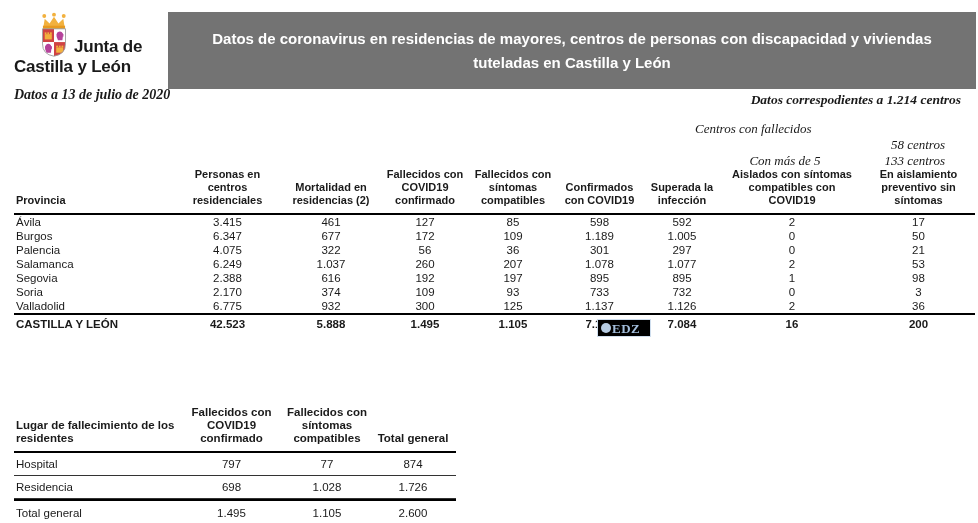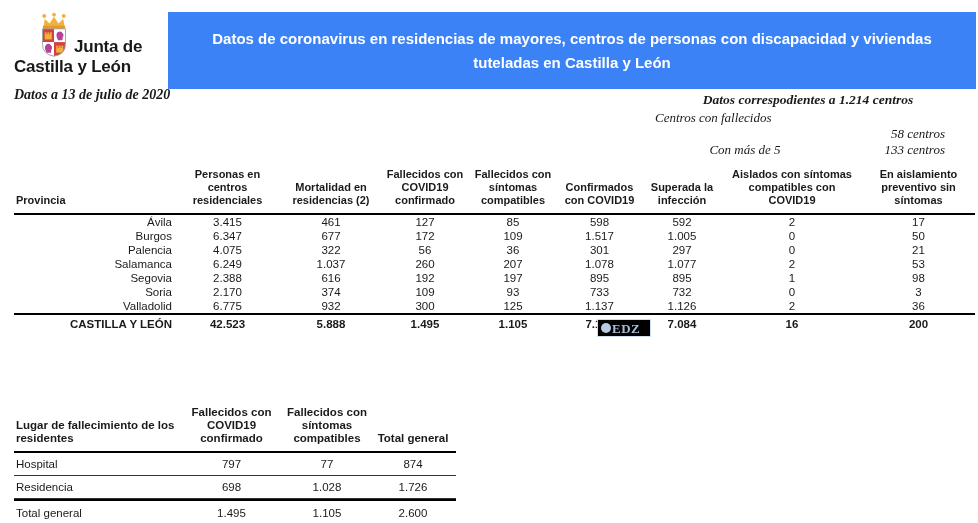--- a/index.html
+++ b/index.html
@@ -8,40 +8,40 @@
 
   
   .logo{position:absolute;left:14px;top:12px;width:175px;height:66px;}
   .logo svg{position:absolute;left:22px;top:0;width:36px;height:46px;}
   .logo-line1{position:absolute;left:60px;top:25px;font-size:17px;font-weight:bold;letter-spacing:-0.2px;white-space:nowrap;}
   .logo-line2{position:absolute;left:0;top:45px;font-size:17px;font-weight:bold;letter-spacing:-0.2px;white-space:nowrap;}
   .date-note{position:absolute;left:14px;top:87px;font-family:"Liberation Serif",serif;
              font-style:italic;font-weight:bold;font-size:14px;white-space:nowrap;}
 
   
-  .banner{position:absolute;left:168px;top:12px;width:808px;height:77px;background:#3b82f6;
+  .banner{position:absolute;left:168px;top:12px;width:808px;height:77px;background:#737373;
           display:flex;align-items:center;justify-content:center;}
   .banner-text{color:#ffffff;font-size:15px;font-weight:bold;text-align:center;line-height:24px;max-width:764px;}
 
   
   .centers{position:absolute;left:655px;top:92px;width:320px;
            font-family:"Liberation Serif",serif;font-style:italic;font-size:13px;}
-  .centers-title{font-weight:bold;font-size:13.5px;text-align:center;padding-right:14px;margin-bottom:2px;white-space:nowrap;}
-  .centers-row{display:flex;line-height:16px;}
+  .centers-title{font-weight:bold;font-size:13.5px;text-align:right;padding-right:14px;margin-bottom:13px;white-space:nowrap;}
+  .centers-row{display:flex;line-height:16px;margin-left:40px;}
   .centers-label{width:180px;}
   .centers-label.c{text-align:center;}
   .centers-value{flex:1;text-align:right;padding-right:30px;white-space:nowrap;}
 
   
   .main-table{position:absolute;left:14px;top:168px;width:961px;border-collapse:separate;border-spacing:0;table-layout:fixed;}
   .main-table th{font-size:11px;font-weight:bold;line-height:13px;vertical-align:bottom;
                  padding:0 2px 6px 2px;border-bottom:2px solid #000;text-align:center;}
   .main-table th.first{text-align:left;padding-left:2px;}
   .main-table td{font-size:11.5px;line-height:14px;text-align:center;padding:0 2px;white-space:nowrap;}
-  .main-table td.first{text-align:right;}
+  .main-table td.first{text-align:left;}
   .main-table .subheader td{font-weight:bold;font-size:11px;border-bottom:2px solid #000;padding:2px 0 3px 0;}
   .main-table .row-last td{border-bottom:1px solid #333;}
   .main-table .total-row td{border-top:2px solid #000;font-weight:bold;line-height:17px;padding-top:1px;}
 
   
   .watermark{position:absolute;left:597px;top:319px;width:54px;height:18px;background:#000000;
              border:1px solid #cfdeee;box-sizing:border-box;display:flex;align-items:center;padding:0 3px;}
   .wm-circle{width:10px;height:10px;border-radius:50%;background:#b6cbe2;margin-right:1px;flex:none;}
   .wm-text{font-family:"Liberation Serif",serif;color:#a3bedb;font-size:13px;font-weight:bold;letter-spacing:0.5px;line-height:1;}
 
@@ -157,21 +157,21 @@
         <td>592</td>
         <td>2</td>
         <td>17</td>
       </tr>
       <tr>
         <td class="first">Burgos</td>
         <td>6.347</td>
         <td>677</td>
         <td>172</td>
         <td>109</td>
-        <td>1.517</td>
+        <td>1.189</td>
         <td>1.005</td>
         <td>0</td>
         <td>50</td>
       </tr>
       <tr>
         <td class="first">Palencia</td>
         <td>4.075</td>
         <td>322</td>
         <td>56</td>
         <td>36</td>

